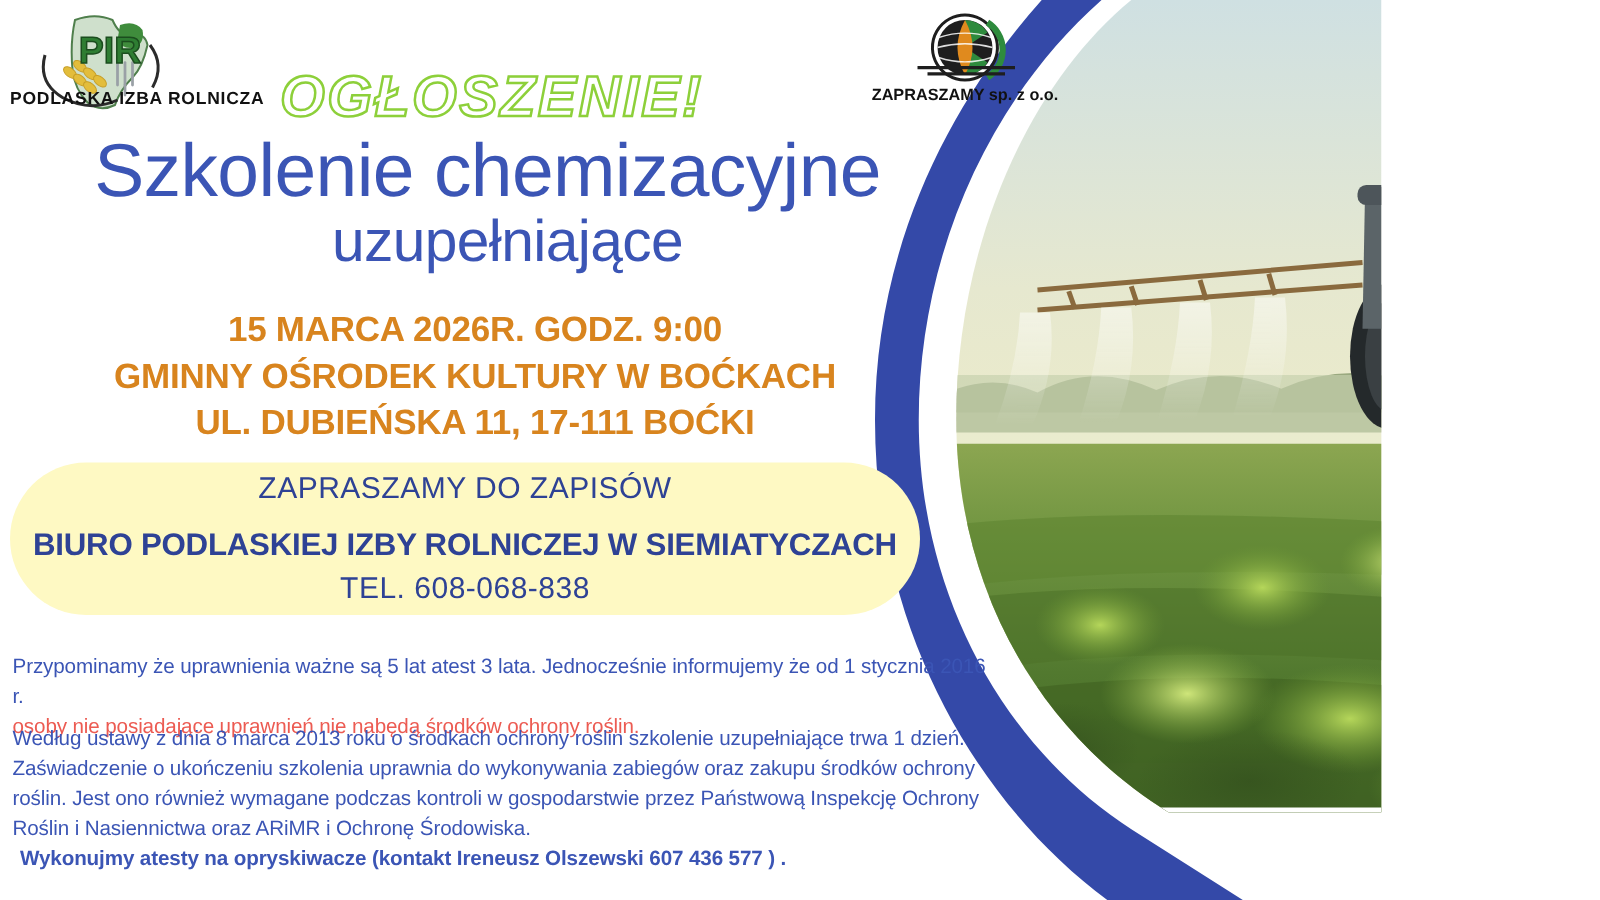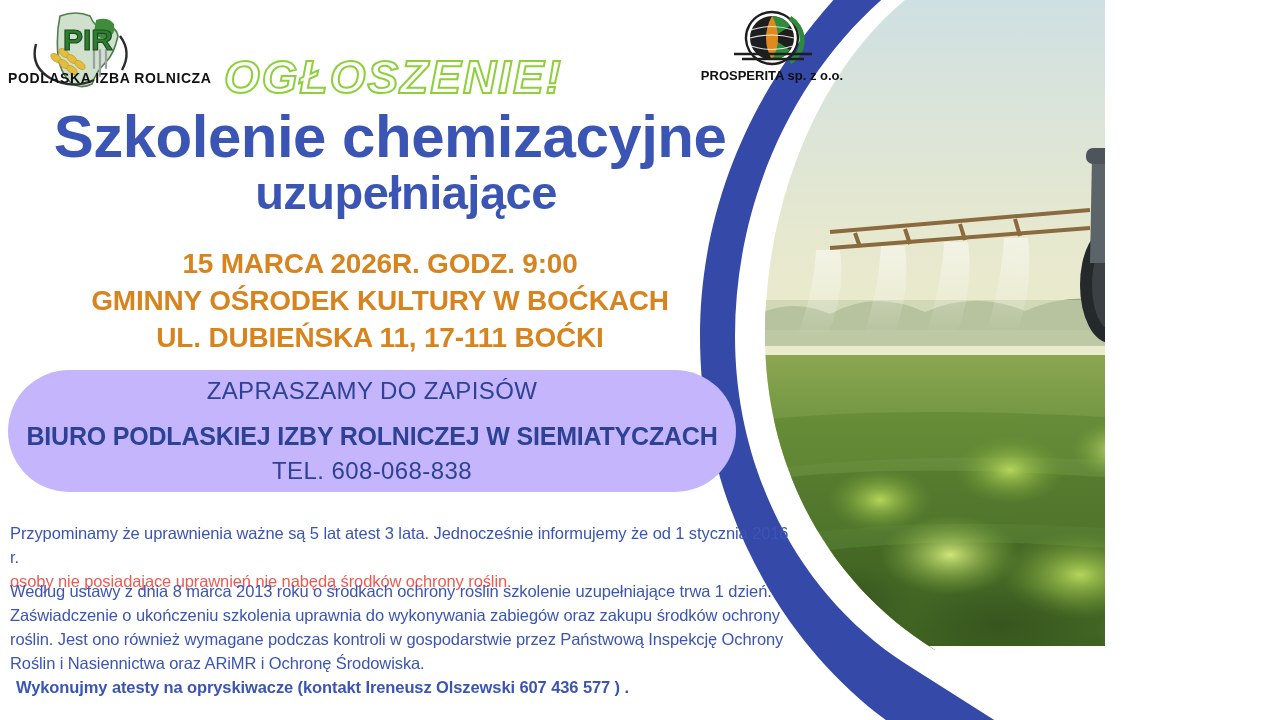--- a/index.html
+++ b/index.html
@@ -81,21 +81,21 @@
   }
 
   
   .headline {
     position: absolute;
     left: 0;
     top: 108px;
     width: 780px;
     text-align: center;
     color: #3B55B5;
-    font-weight: 700;
+    font-weight: 400;
     line-height: 0.96;
     letter-spacing: -0.5px;
   }
   .headline .line1 {
     display: block;
     font-size: 60px;
   }
   .headline .line2 {
     display: block;
     font-size: 47px;
@@ -118,21 +118,21 @@
   }
   .details span { display: block; }
 
   
   .contact-box {
     position: absolute;
     left: 8px;
     top: 370px;
     width: 728px;
     height: 122px;
-    background: #c4b5fd;
+    background: #fef9c3;
     border-radius: 62px;
     color: #2E4295;
     display: flex;
     flex-direction: column;
     align-items: center;
     justify-content: center;
   }
   .contact-box .c1 {
     font-size: 24px;
     font-weight: 400;
@@ -366,21 +366,21 @@
 
       <g stroke="#ffffff" stroke-width="1.1" fill="none" opacity="0.85">
         <path d="M79 22 q21 -7 42 0"></path>
         <path d="M78 30 q22 -6 44 0"></path>
         <path d="M79 38 q21 7 42 0"></path>
       </g>
 
       <line x1="62" y1="46" x2="140" y2="46" stroke="#1e1e1e" stroke-width="2.6"></line>
       <line x1="70" y1="51" x2="132" y2="51" stroke="#1e1e1e" stroke-width="2.6"></line>
     </svg>
-    <div class="prosperita-caption">PROSPERITA sp. z o.o.</div>
+    <div class="prosperita-caption">ZAPRASZAMY sp. z o.o.</div>
   </div>
 
   <div class="ogloszenie">OGŁOSZENIE!</div>
 
   <div class="headline">
     <span class="line1">Szkolenie chemizacyjne</span>
     <span class="line2">uzupełniające</span>
   </div>
 
   <div class="details">

